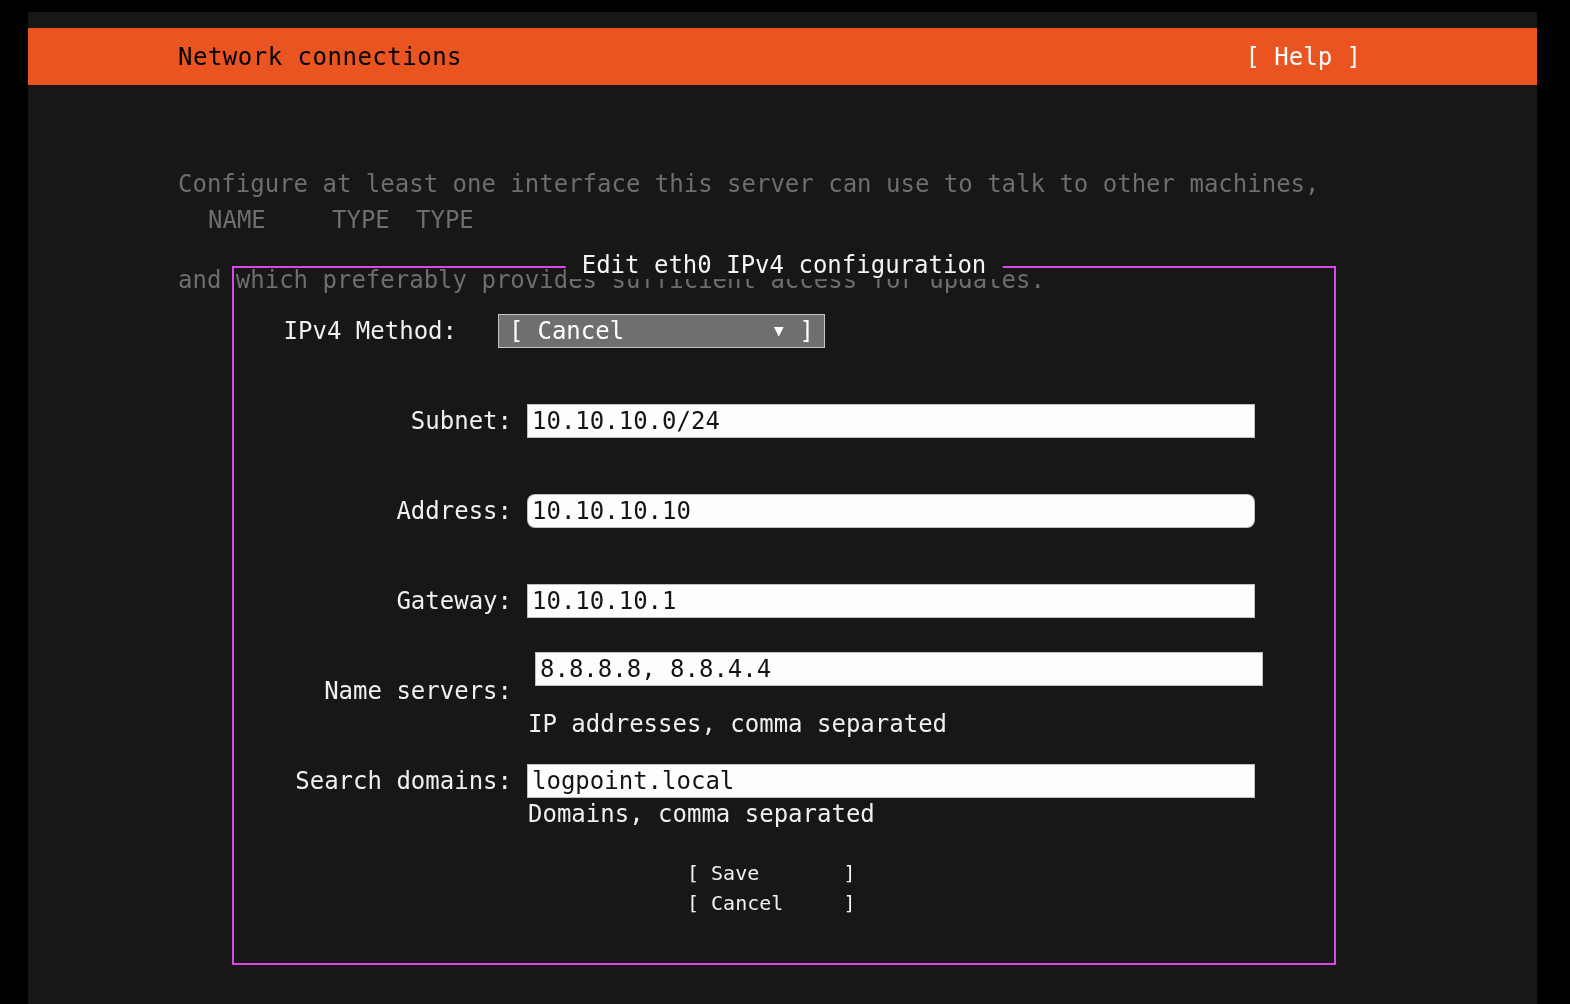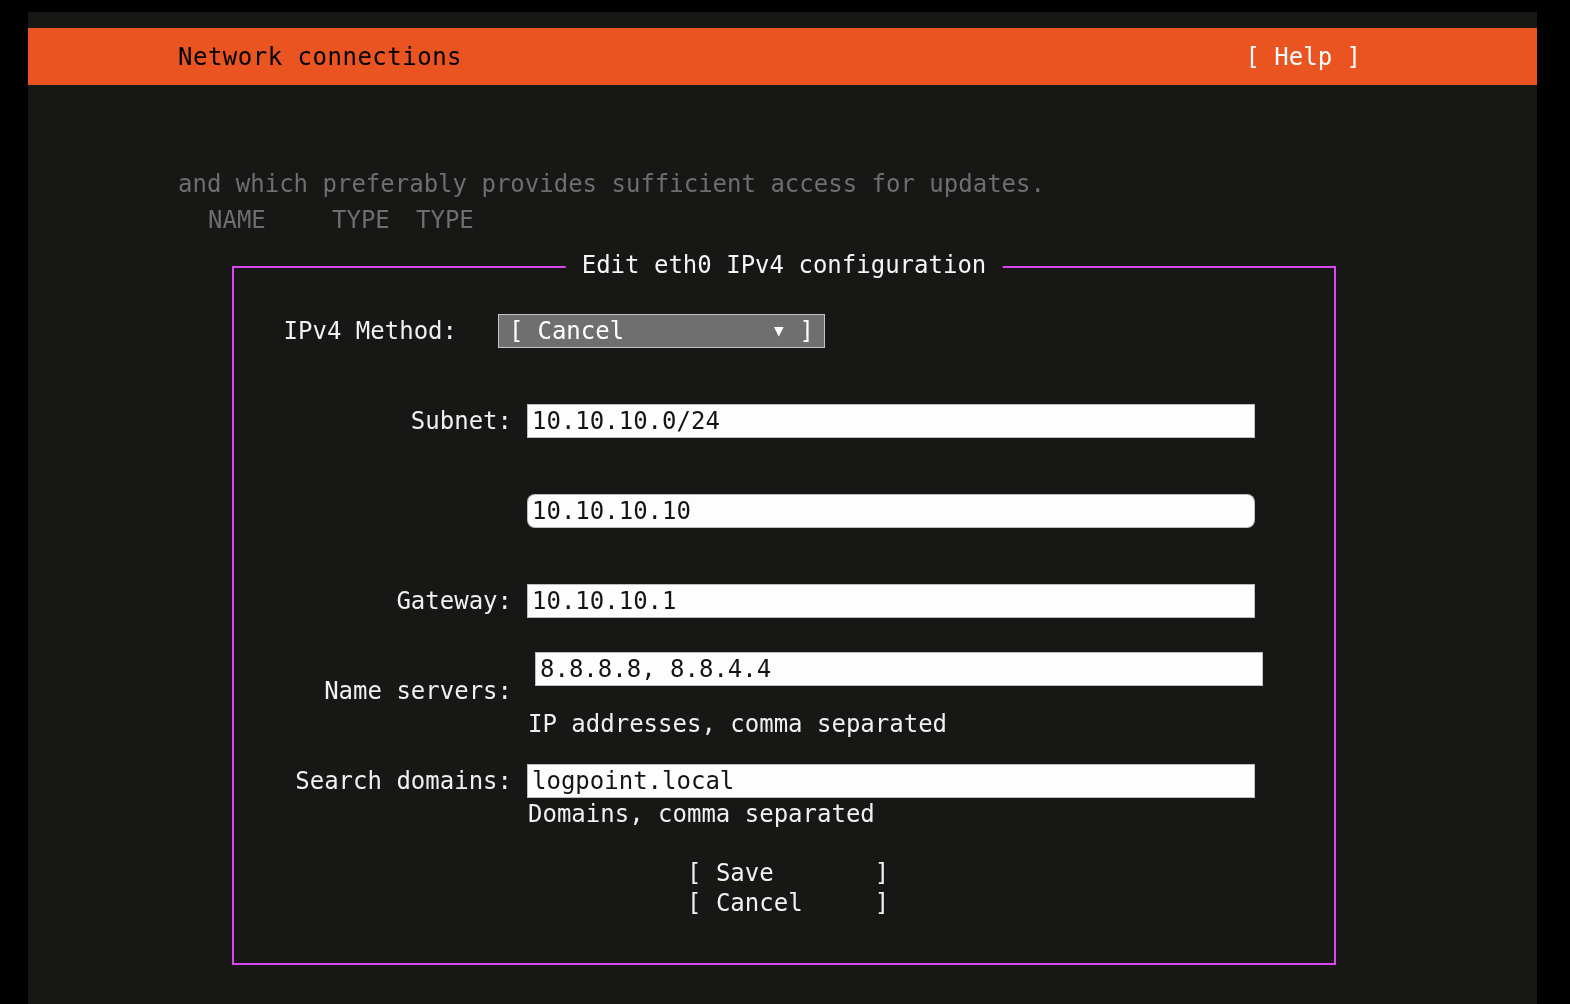--- a/index.html
+++ b/index.html
@@ -90,38 +90,39 @@
   .in-4{top:497px;}
   .helper{
     position:absolute;left:294px;color:#f0f0f0;white-space:pre;line-height:28px;
   }
   .help-3{top:442px;}
   .help-4{top:532px;}
   
   .bracket-btn{
     position:absolute;left:453px;
     background:transparent;border:none;
-    font:inherit;font-size:24px;
+    font:inherit;font-size:20px;
     color:#f2f2f2;white-space:pre;line-height:30px;
     cursor:pointer;padding:0;text-align:left;
   }
   .btn-save{top:590px;}
   .btn-cancel{top:620px;}
 </style>
 </head>
 <body>
 
 <div class="terminal">
 
   <div class="titlebar" id="titlebar" style="background: rgb(233, 84, 32);">
     <span class="title">Network connections</span>
     <button class="help">[ Help ]</button>
   </div>
 
   <div class="intro">
+    <div>Configure at least one interface this server can use to talk to other machines,</div>
     <div>and which preferably provides sufficient access for updates.</div>
   </div>
 
   <div class="cols">
     <span class="col-name">NAME</span>
     <span class="col-type">TYPE</span>
     <span class="col-notes">TYPE</span>
   </div>
 
   <div class="dialog">
@@ -131,20 +132,21 @@
     <div class="dropdown">
       <span class="dd-open">[</span>
       <span class="dd-val">Cancel</span>
       <span class="dd-arrow">▼</span>
       <span class="dd-close">]</span>
     </div>
 
     <div class="flabel lbl-0">Subnet:</div>
     <input class="tinput in-0" spellcheck="false" value="10.10.10.0/24" style="">
 
+    <div class="flabel lbl-1">Address:</div>
     <input class="tinput in-1" spellcheck="false" value="10.10.10.10" style="">
 
     <div class="flabel lbl-2">Gateway:</div>
     <input class="tinput in-2" spellcheck="false" value="10.10.10.1" style="">
 
     <div class="flabel lbl-3">Name servers:</div>
     <input class="tinput in-3" spellcheck="false" value="8.8.8.8, 8.8.4.4" style="">
     <div class="helper help-3">IP addresses, comma separated</div>
 
     <div class="flabel lbl-4">Search domains:</div>

